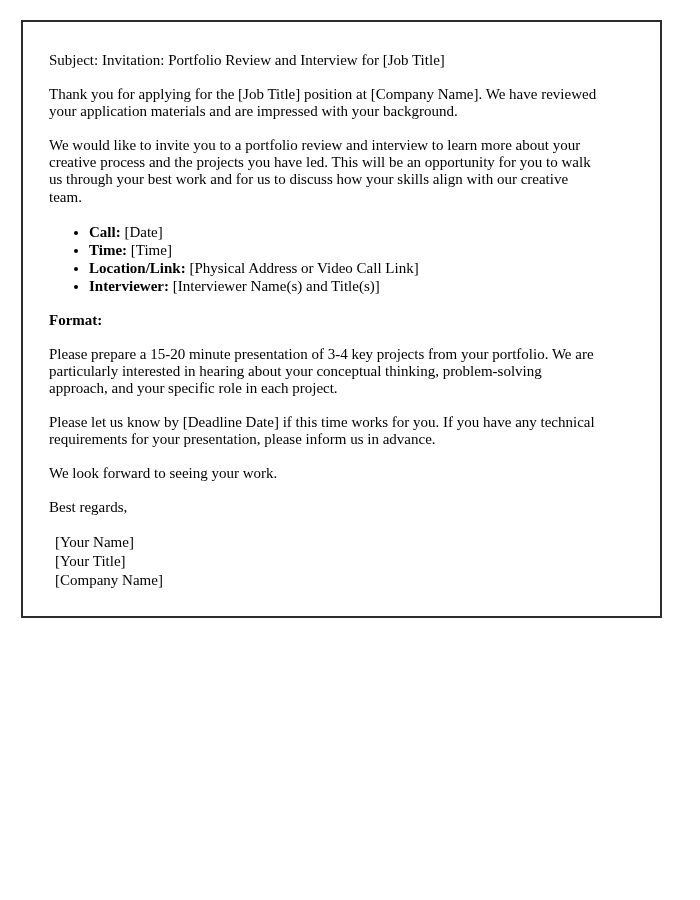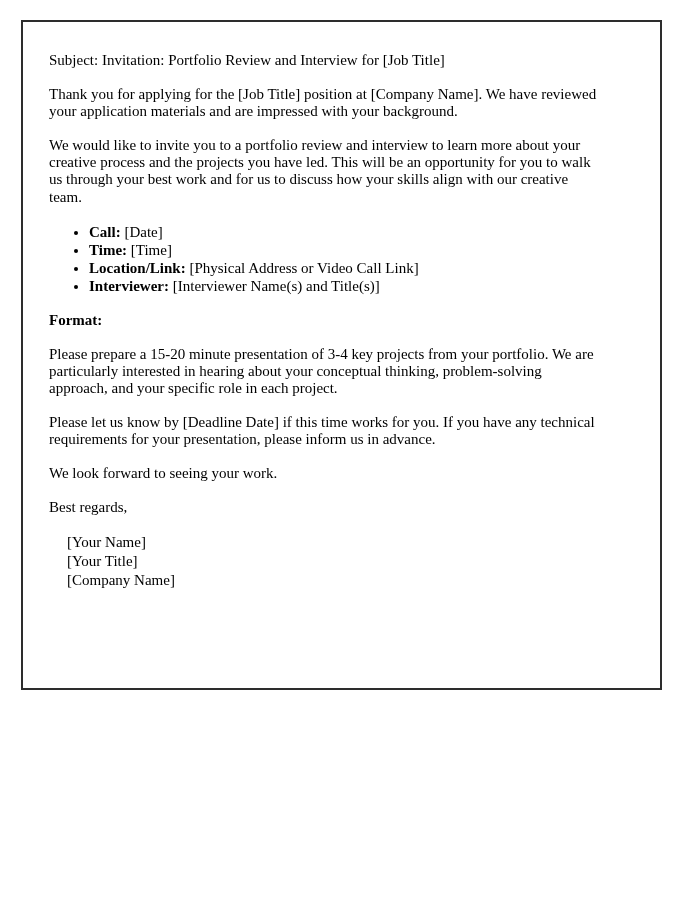--- a/index.html
+++ b/index.html
@@ -16,21 +16,21 @@
     width: 700px;
     height: 900px;
     background: #ffffff;
     overflow: hidden;
   }
   .page {
     position: absolute;
     left: 21px;
     top: 20px;
     width: 641px;
-    height: 670px;
+    height: 598px;
     box-sizing: border-box;
     border: 2px solid #2d2d2d;
     background: #ffffff;
     padding: 13px 10px 0 26px;
     font-size: 15px;
     line-height: 1.14;
   }
   .page p {
     margin: 17px 0;
     white-space: pre-line; 
@@ -45,21 +45,21 @@
   }
   ul.details li {
     line-height: 1.2;
     white-space: normal;
   }
   ul.details li .lbl {
     font-weight: bold;
   }
   .signature {
     line-height: 1.25;
-    margin: 17px 18px;
+    margin: 17px 6px;
   }
 </style>
 </head>
 <body>
 
 <div class="canvas">
   <div class="page">
 
     <p>Subject: Invitation: Portfolio Review and Interview for [Job Title]</p>
 

